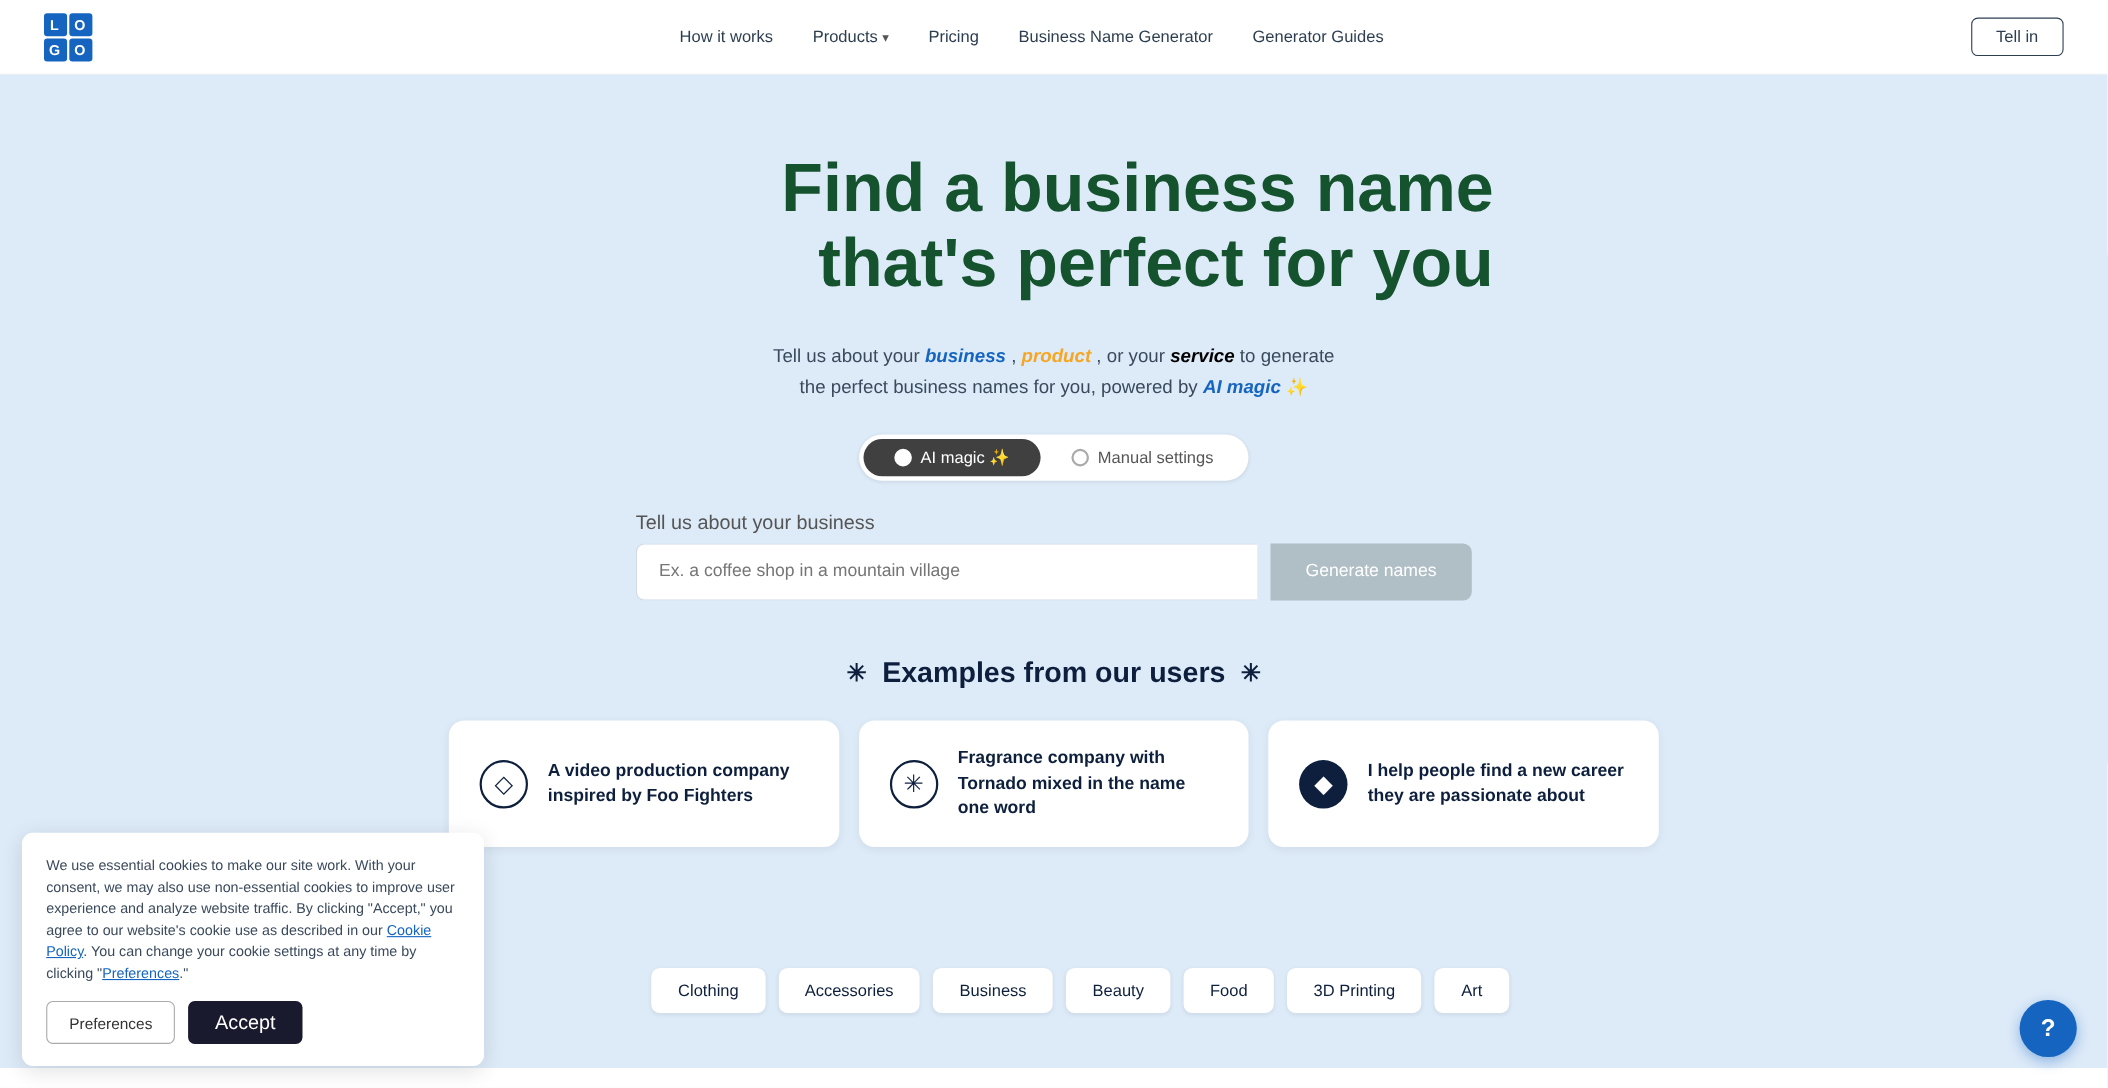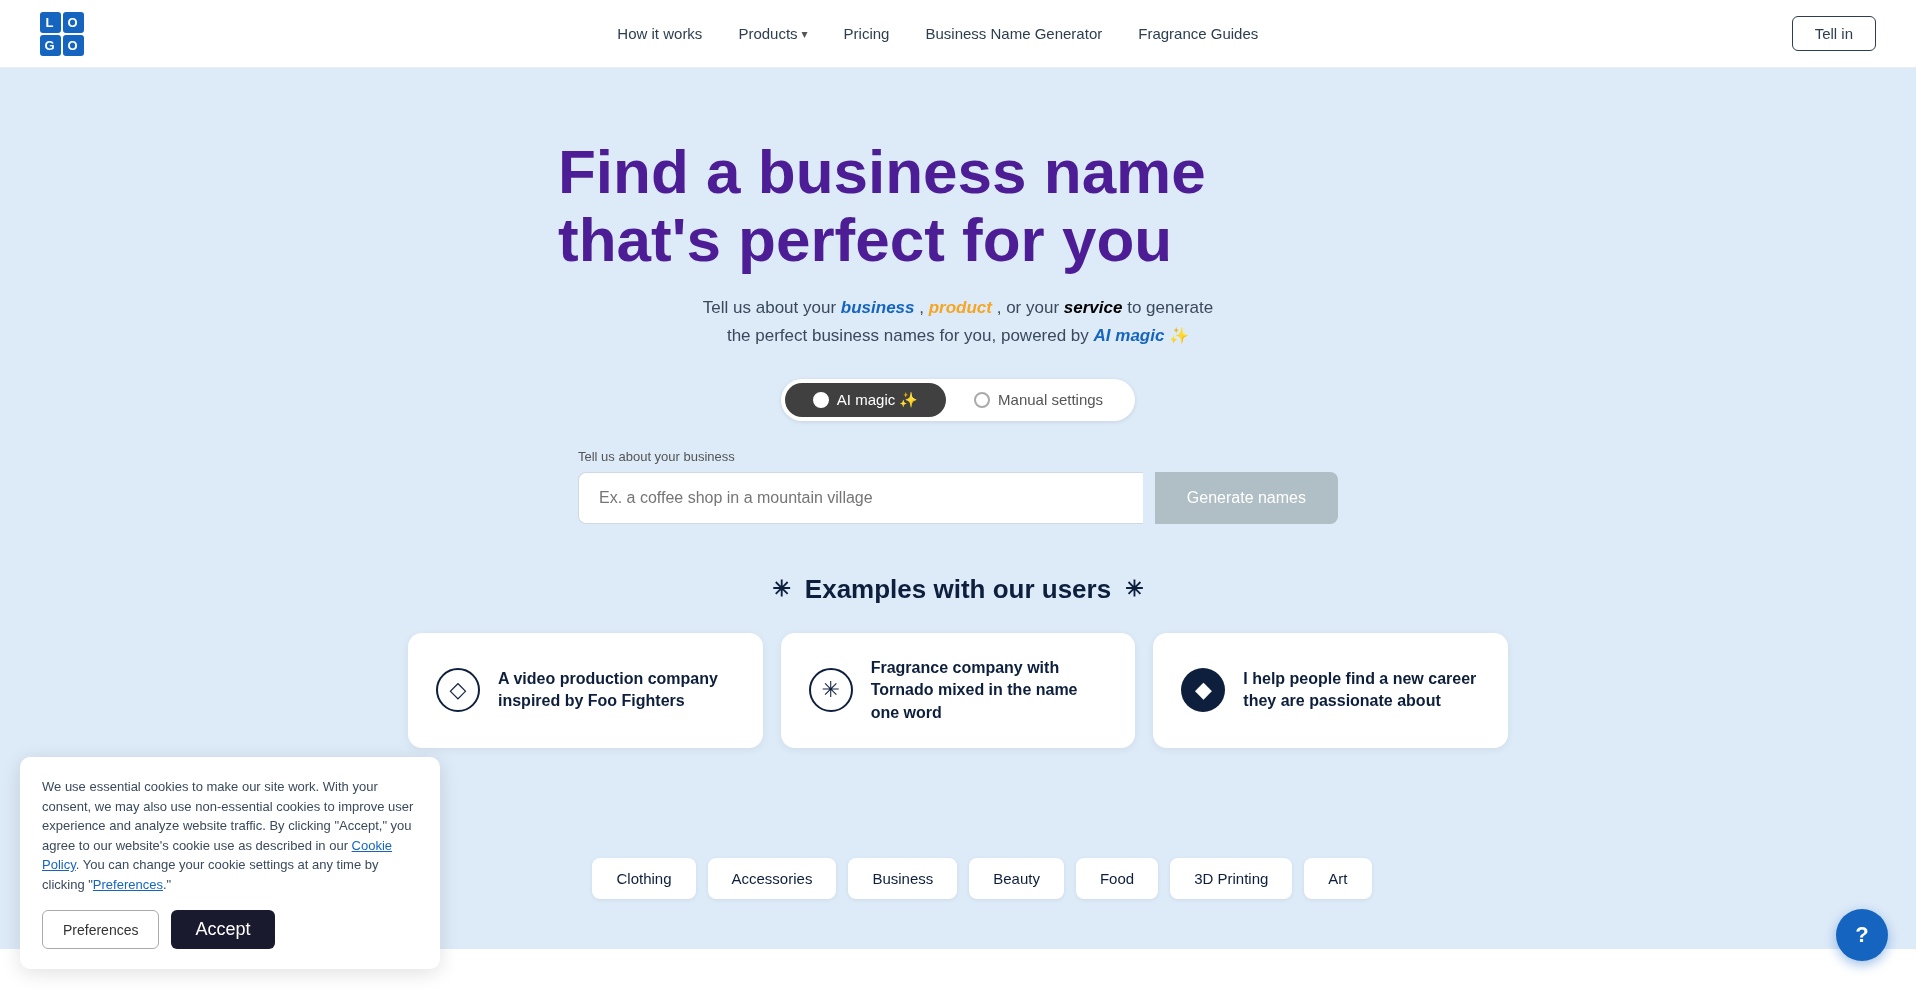--- a/index.html
+++ b/index.html
@@ -28,22 +28,22 @@
       font-weight: 500;
     }
 
     
     .hero {
       background: #ddeaf8; min-height: 640px;
       display: flex; flex-direction: column; align-items: center;
       padding: 70px 20px 60px;
     }
     .hero-title {
-      font-size: 62px; font-weight: 900; color: #4c1d95;
-      text-align: left; line-height: 1.1; max-width: 800px; margin-bottom: 20px;
+      font-size: 62px; font-weight: 900; color: #14532d;
+      text-align: right; line-height: 1.1; max-width: 800px; margin-bottom: 36px;
     }
     .hero-subtitle {
       font-size: 17px; color: #3a4a5c; text-align: center; line-height: 1.6; margin-bottom: 30px;
     }
     .hero-subtitle .highlight-blue { color: #1565c0; font-style: italic; font-weight: 600; }
     .hero-subtitle .highlight-yellow { color: #f5a623; font-style: italic; font-weight: 600; }
     .hero-subtitle .highlight-purple { color: #000000; font-style: italic; font-weight: 600; }
     .sparkle { font-size: 16px; }
 
     
@@ -53,21 +53,21 @@
     }
     .toggle-option {
       padding: 8px 28px; border-radius: 50px; cursor: pointer;
       font-size: 15px; display: flex; align-items: center; gap: 8px; color: #555;
     }
     .toggle-option.active { background: #404040; color: #fff; }
     .toggle-radio { width: 16px; height: 16px; border-radius: 50%; border: 2px solid #fff; background: #fff; }
     .toggle-option:not(.active) .toggle-radio { border: 2px solid #aaa; background: transparent; }
 
     
-    .input-label { font-size: 13px; color: #555; margin-bottom: 8px; align-self: flex-start; }
+    .input-label { font-size: 18px; color: #555; margin-bottom: 8px; align-self: flex-start; }
     .input-row { display: flex; gap: 12px; width: 100%; max-width: 760px; margin-bottom: 50px; }
     .business-input {
       flex: 1; padding: 16px 20px; font-size: 16px; border: 1.5px solid #d0d8e4;
       border-right: none; border-radius: 8px 0 0 8px; outline: none; color: #aaa;
       background: #fff;
     }
     .generate-btn {
       padding: 16px 32px; background: #b0bec5; color: #fff; border: none;
       border-radius: 0 8px 8px 0; font-size: 16px; cursor: pointer; white-space: nowrap;
     }
@@ -153,21 +153,21 @@
       <div class="logo-cell">O</div>
       <div class="logo-cell">G</div>
       <div class="logo-cell">O</div>
     </div>
   </div>
   <div class="navbar-nav">
     <a class="nav-link">How it works</a>
     <a class="nav-link nav-link-products">Products</a>
     <a class="nav-link">Pricing</a>
     <a class="nav-link">Business Name Generator</a>
-    <a class="nav-link">Fragrance Guides</a>
+    <a class="nav-link">Generator Guides</a>
   </div>
   <div class="navbar-actions">
     <button class="sign-in-btn">Tell in</button>
   </div>
 </nav>
 
 <section class="hero">
   <h1 class="hero-title">Find a business name that's perfect for you</h1>
   <p class="hero-subtitle">
     <span>Tell us about your </span>
@@ -198,21 +198,21 @@
     <div class="input-label">Tell us about your business</div>
     <div class="input-row">
       <input class="business-input" type="text" placeholder="Ex. a coffee shop in a mountain village" style="">
       <button class="generate-btn">Generate names</button>
     </div>
   </div>
 
   <div class="examples-section">
     <div class="examples-title">
       <span class="asterisk">✳</span>
-      <span>Examples with our users</span>
+      <span>Examples from our users</span>
       <span class="asterisk">✳</span>
     </div>
     <div class="examples-cards">
       <div class="example-card">
         <div class="card-icon outline">◇</div>
         <div class="card-text">A video production company inspired by Foo Fighters</div>
       </div>
       <div class="example-card">
         <div class="card-icon star">✳</div>
         <div class="card-text">Fragrance company with Tornado mixed in the name one word</div>

